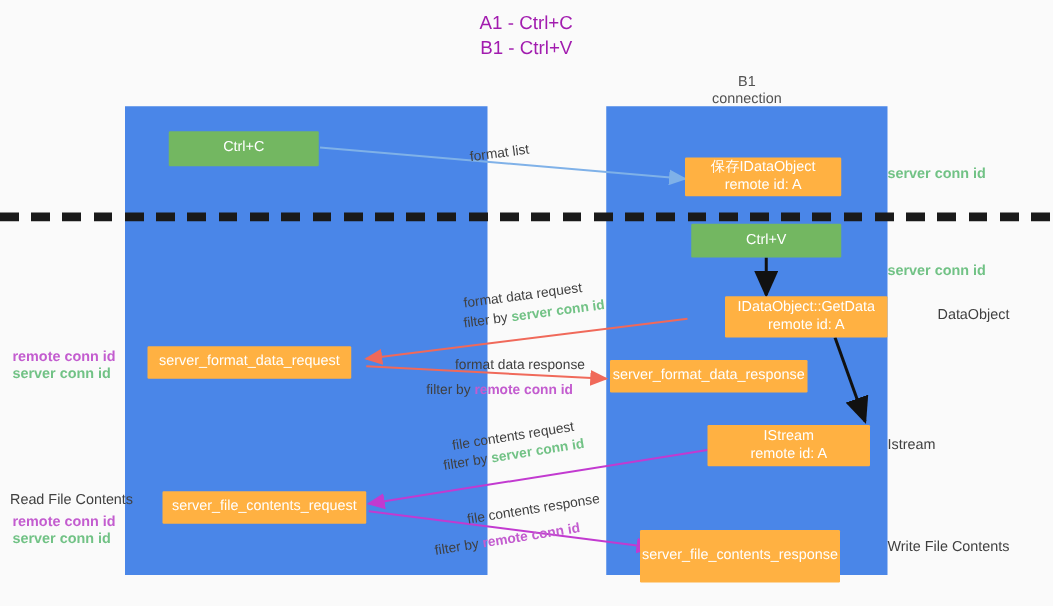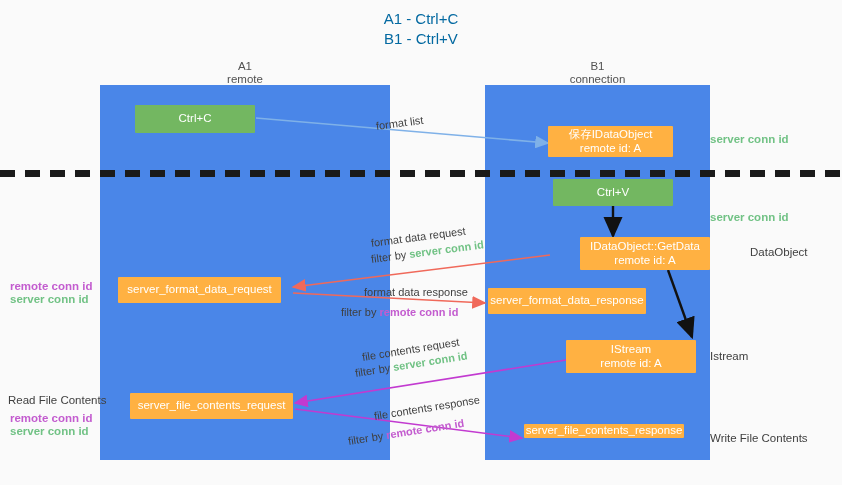--- a/index.html
+++ b/index.html
@@ -16,21 +16,21 @@
   #stage { position: absolute; inset: 0; }
 
   .abs { position: absolute; }
 
   
   .title {
     left: 0; right: 0; top: 9px;
     text-align: center;
     font-size: 15px;
     line-height: 20px;
-    color: #0369a1;
+    color: #a21caf;
   }
 
   
   .col-head {
     text-align: center;
     font-size: 11.5px;
     line-height: 13px;
     color: #515151;
   }
 
@@ -96,24 +96,20 @@
 </head>
 <body>
 
 <div id="stage">
 
   <div class="abs title">
     <div>A1 - Ctrl+C</div>
     <div>B1 - Ctrl+V</div>
   </div>
 
-  <div class="abs col-head" style="left:100px; top:60px; width:290px;">
-    <div>A1</div>
-    <div>remote</div>
-  </div>
   <div class="abs col-head" style="left:485px; top:60px; width:225px;">
     <div>B1</div>
     <div>connection</div>
   </div>
 
   <div class="abs lane" id="lane-a"></div>
   <div class="abs lane" id="lane-b"></div>
 
   <svg class="overlay">
     <defs>
@@ -157,21 +153,21 @@
   </div>
 
   <div class="abs node orange" style="left:488px; top:288px; width:158px; height:26px;">
     <div>server_format_data_response</div>
   </div>
 
   <div class="abs node orange" style="left:130px; top:393px; width:163px; height:26px;">
     <div>server_file_contents_request</div>
   </div>
 
-  <div class="abs node orange" style="left:524px; top:424px; width:160px; height:14px;">
+  <div class="abs node orange" style="left:512px; top:424px; width:160px; height:42px;">
     <div>server_file_contents_response</div>
   </div>
 
   <div class="abs node orange" style="left:548px; top:126px; width:125px; height:31px;">
     <div>保存IDataObject</div>
     <div class="l2">remote id: A</div>
   </div>
 
   <div class="abs node green" style="left:553px; top:179px; width:120px; height:27px;">
     <div>Ctrl+V</div>

